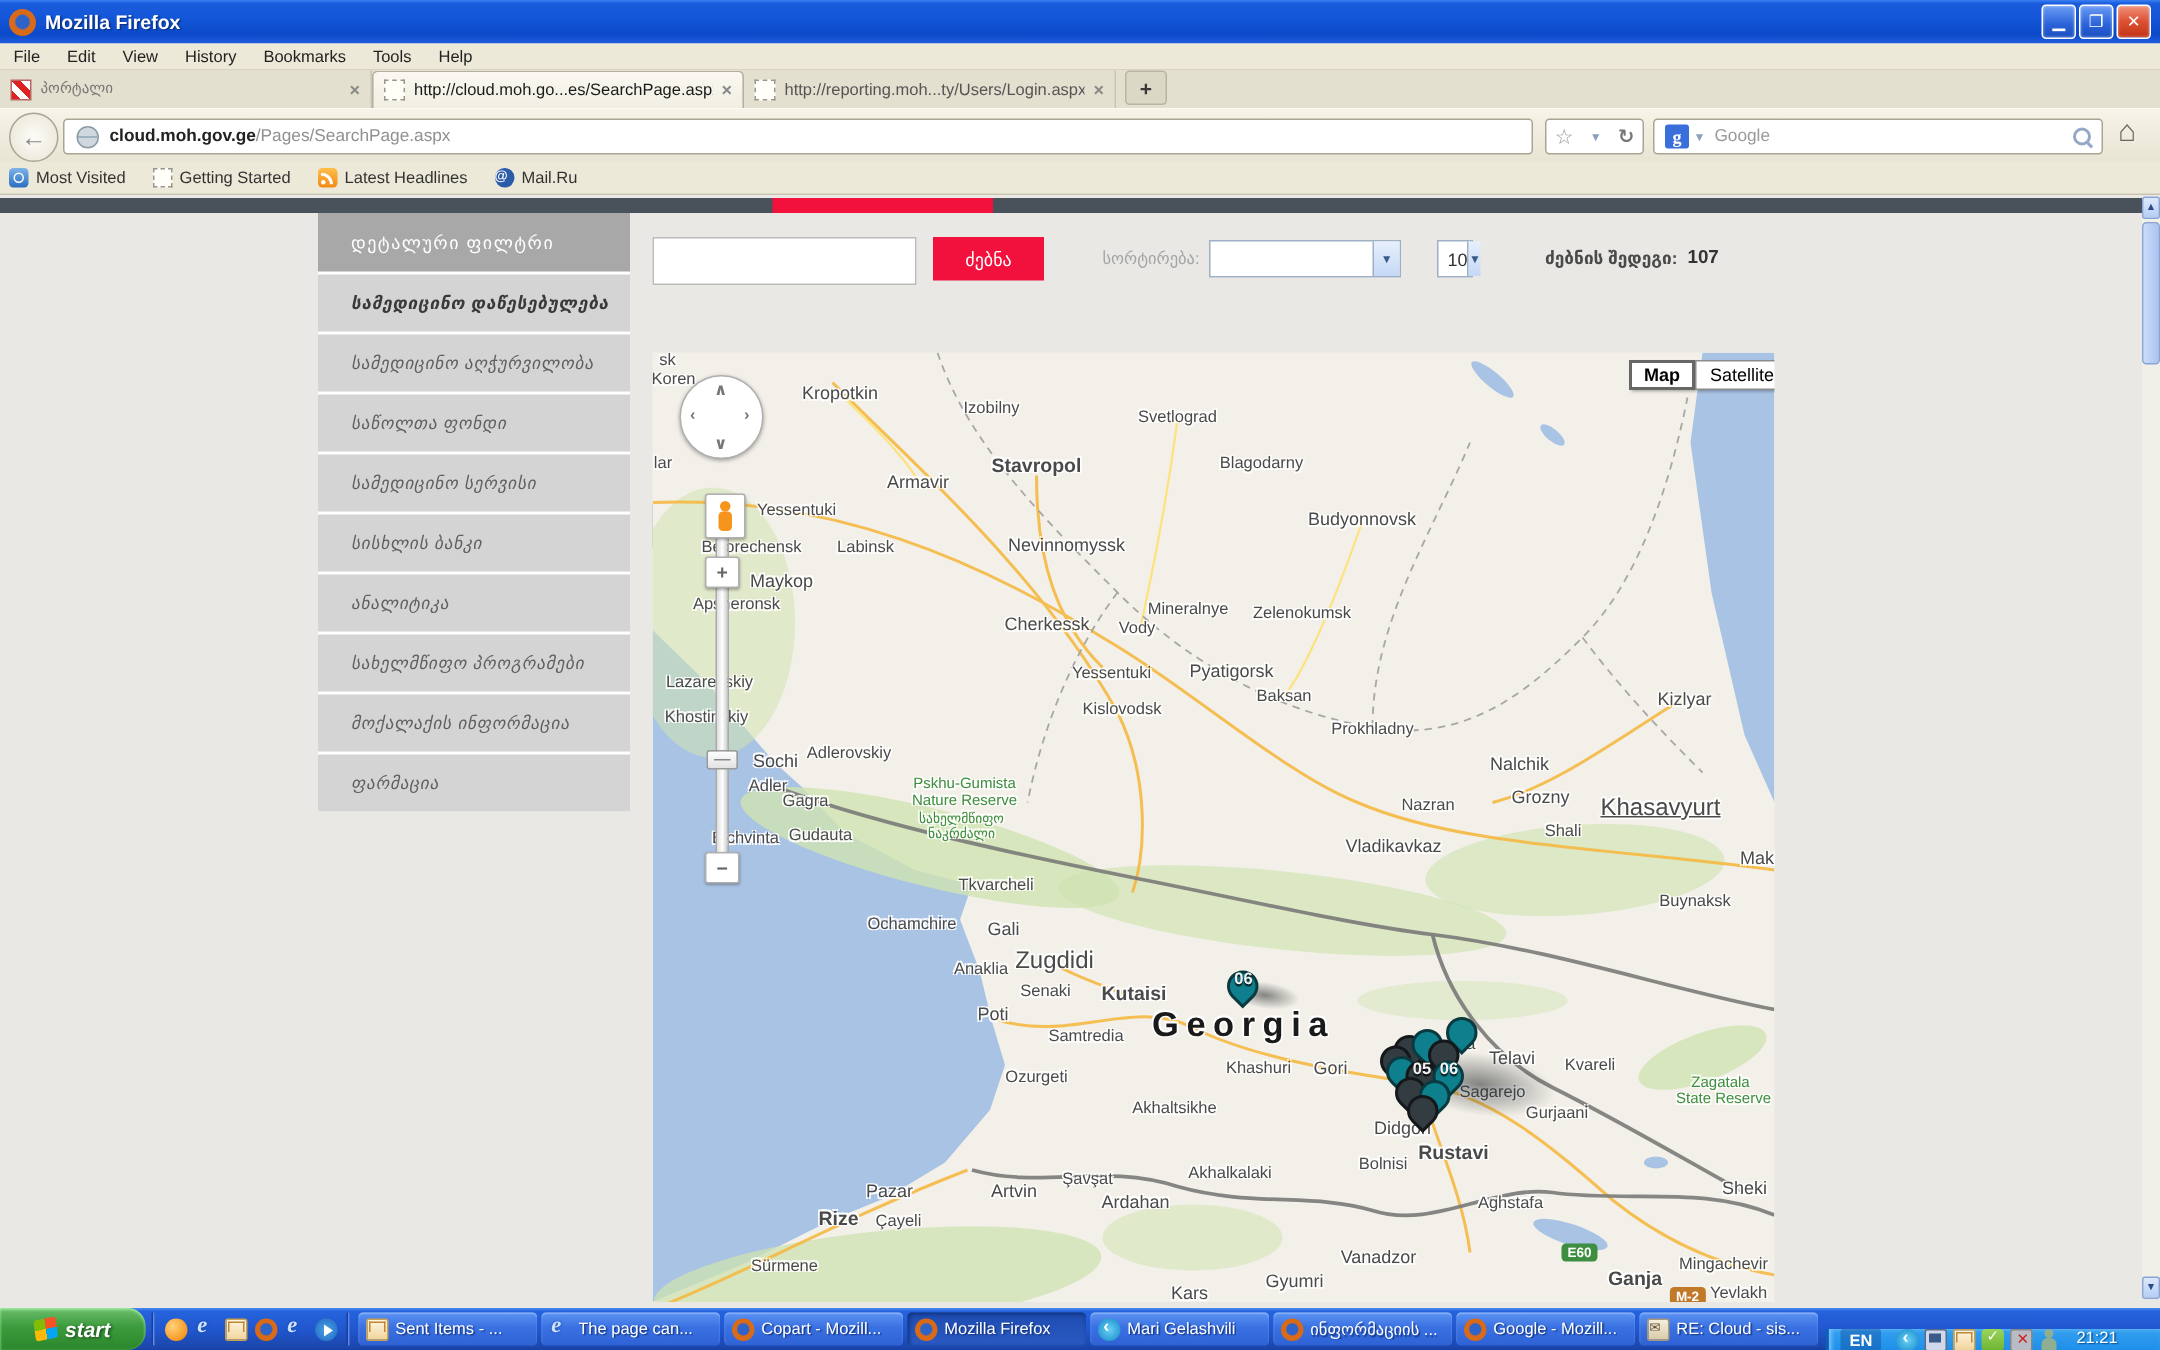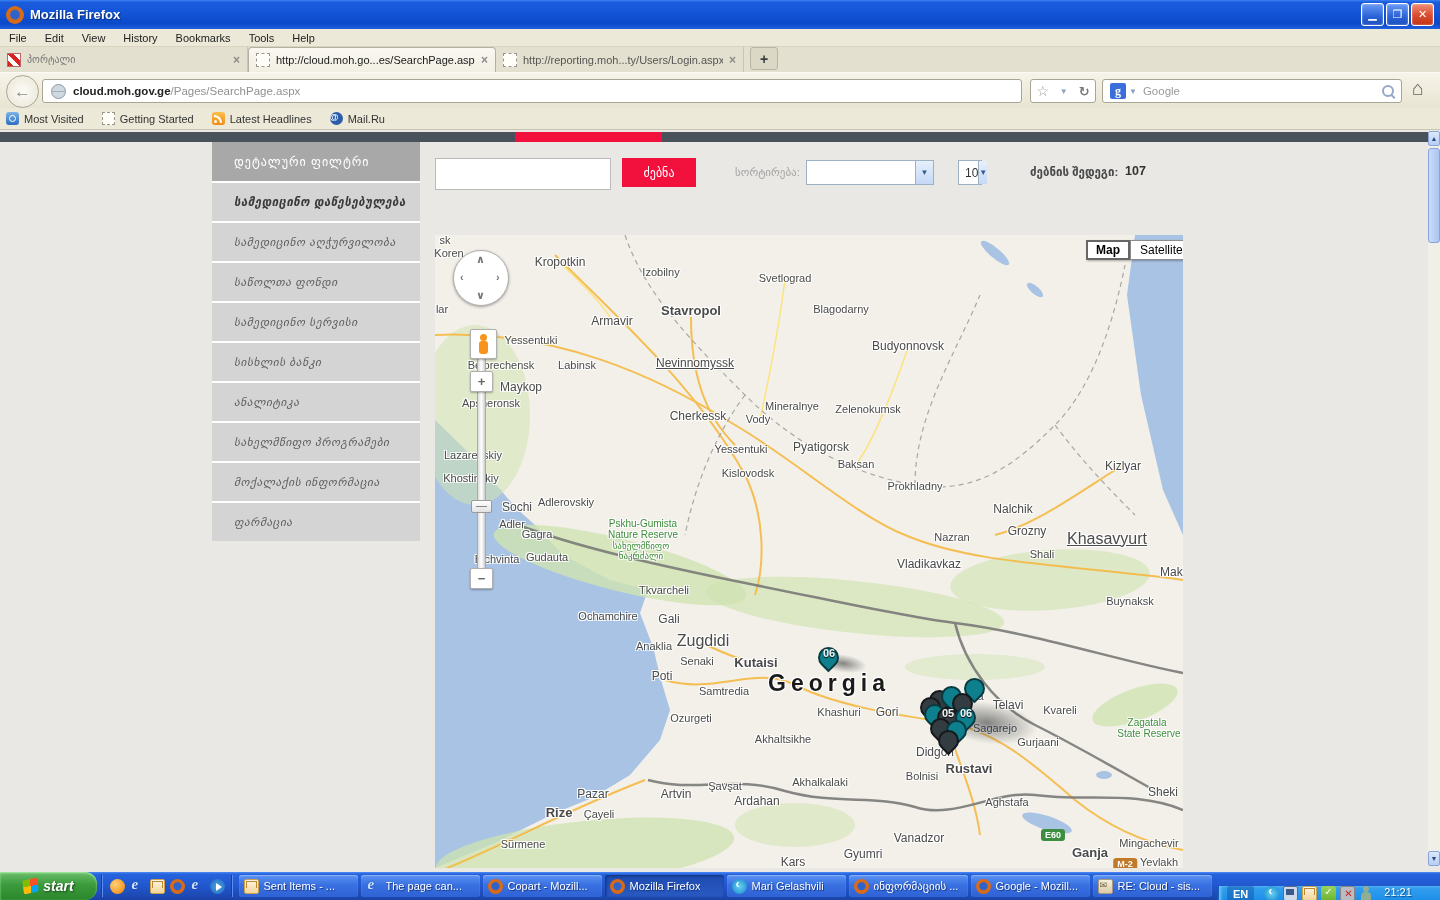--- a/index.html
+++ b/index.html
@@ -307,21 +307,21 @@
       <div class="mlabel" style="left: 125px; top: 27px; font-size: 12px;">Kropotkin</div>
       <div class="mlabel" style="left: 226px; top: 37px;">Izobilny</div>
       <div class="mlabel" style="left: 350px; top: 43px;">Svetlograd</div>
       <div class="mlabel" style="left: 256px; top: 75px; font-size: 13px; font-weight: 700;">Stavropol</div>
       <div class="mlabel" style="left: 406px; top: 74px;">Blagodarny</div>
       <div class="mlabel" style="left: 177px; top: 86px; font-size: 12px;">Armavir</div>
       <div class="mlabel" style="left: 96px; top: 105px;">Yessentuki</div>
       <div class="mlabel" style="left: 473px; top: 111px; font-size: 12px;">Budyonnovsk</div>
       <div class="mlabel" style="left: 66px; top: 130px;">Belorechensk</div>
       <div class="mlabel" style="left: 142px; top: 130px;">Labinsk</div>
-      <div class="mlabel" style="left: 260px; top: 128px; font-size: 12px; text-decoration: underline;">Nevinnomyssk</div>
+      <div class="mlabel" style="left: 276px; top: 128px; font-size: 12px;">Nevinnomyssk</div>
       <div class="mlabel" style="left: 86px; top: 152px; font-size: 12px;">Maykop</div>
       <div class="mlabel" style="left: 56px; top: 168px;">Apsheronsk</div>
       <div class="mlabel" style="left: 263px; top: 181px; font-size: 12px;">Cherkessk</div>
       <div class="mlabel" style="left: 357px; top: 171px;">Mineralnye</div>
       <div class="mlabel" style="left: 323px; top: 184px;">Vody</div>
       <div class="mlabel" style="left: 433px; top: 174px;">Zelenokumsk</div>
       <div class="mlabel" style="left: 38px; top: 220px;">Lazarevskiy</div>
       <div class="mlabel" style="left: 306px; top: 214px;">Yessentuki</div>
       <div class="mlabel" style="left: 386px; top: 212px; font-size: 12px;">Pyatigorsk</div>
       <div class="mlabel" style="left: 313px; top: 238px;">Kislovodsk</div>

